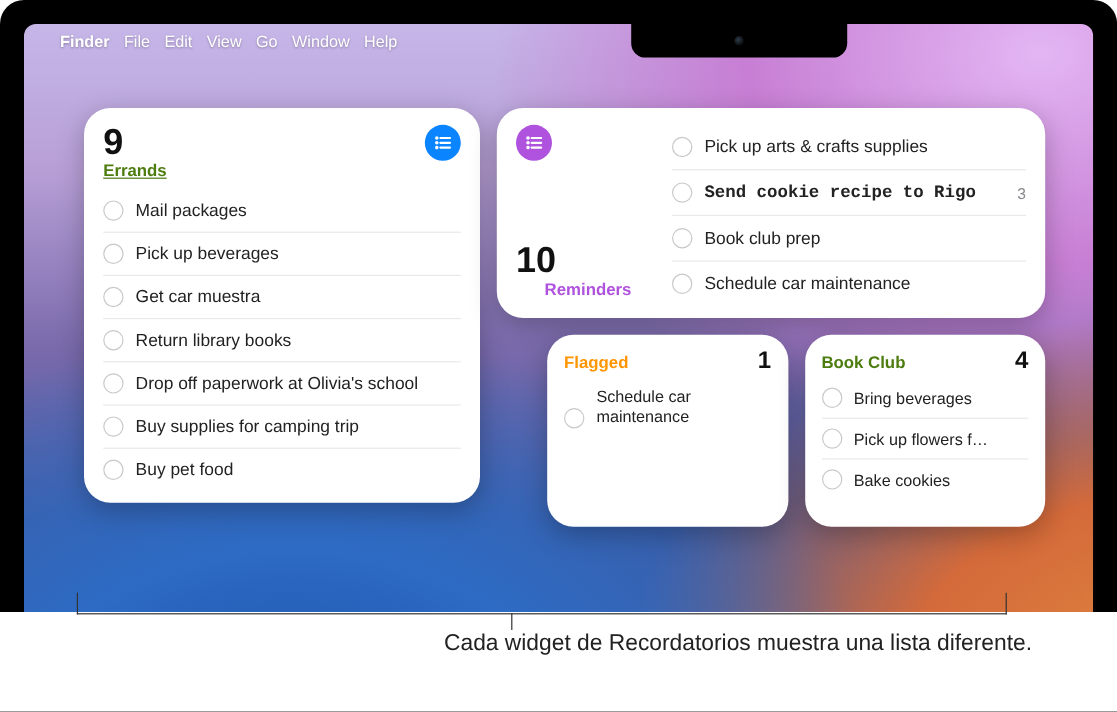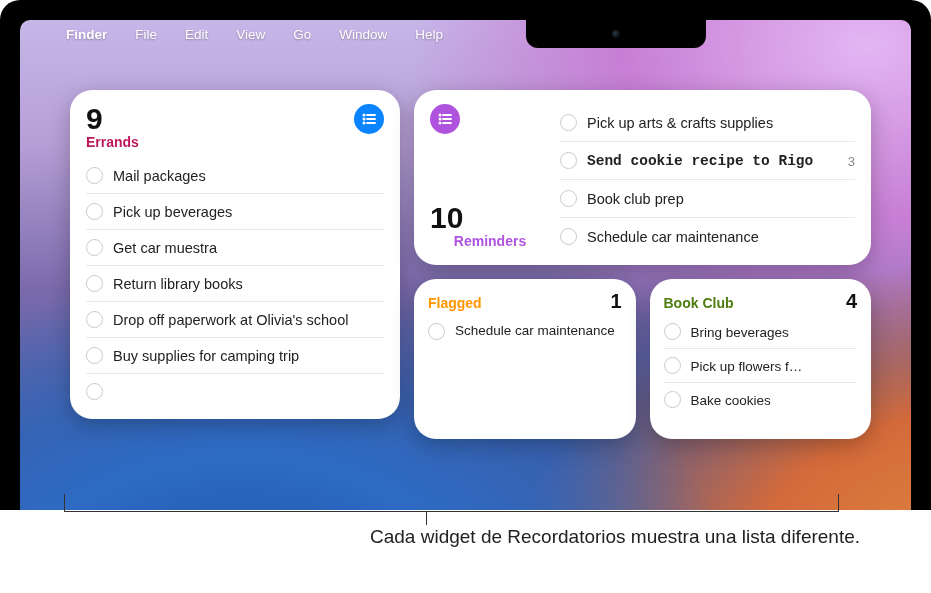--- a/index.html
+++ b/index.html
@@ -49,21 +49,21 @@
   .camera {
     width: 8px; height: 8px; border-radius: 50%;
     background: radial-gradient(circle at 40% 40%, #2a3a4a 0%, #0a0a0a 70%);
   }
   .menubar {
     position: absolute;
     top: 0; left: 0; right: 0;
     height: 28px;
     display: flex;
     align-items: center;
-    gap: 28px;
+    gap: 12px;
     padding: 0 18px;
     color: #fff;
     font-size: 13.5px;
     font-weight: 500;
     text-shadow: 0 1px 2px rgba(0,0,0,.3);
     z-index: 10;
   }
   .menubar .apple { font-size: 16px; line-height: 1; }
   .menubar .appname { font-weight: 700; }
   .widgets {
@@ -83,39 +83,40 @@
     box-shadow: 0 6px 22px rgba(0,0,0,.25);
     padding: 14px 16px 10px 16px;
     color: #1a1a1a;
   }
   .w-errands { grid-row: 1 / span 2; }
   .w-reminders { }
   .small-row {
     display: grid;
     grid-template-columns: 1fr 1fr;
     gap: 14px;
+    margin-left: 42px;
   }
   
   .errands-head {
     display: flex;
     justify-content: space-between;
     align-items: flex-start;
     margin-bottom: 8px;
   }
   .count {
     font-size: 30px;
     font-weight: 700;
     line-height: 1;
     color: #111;
   }
   .list-name {
     font-size: 14px;
     font-weight: 600;
   }
-  .blue { color: #be185d; }
+  .blue { color: #4d7c0f; text-decoration: underline; }
   .purple { color: #af52de; text-align: center; }
   .orange { color: #ff9500; }
   .icon-disc {
     width: 30px; height: 30px; border-radius: 50%;
     display: flex; align-items: center; justify-content: center;
     flex-shrink: 0;
   }
   .disc-blue { background: #0b84ff; }
   .disc-purple { background: #af52de; }
   .icon-list-svg { width: 16px; height: 16px; }
@@ -254,20 +255,21 @@
           <li class="item">
               <span class="radio"></span>
               <span class="item-text">Drop off paperwork at Olivia's school</span>
             </li>
           <li class="item">
               <span class="radio"></span>
               <span class="item-text">Buy supplies for camping trip</span>
             </li>
           <li class="item">
               <span class="radio"></span>
+              <span class="item-text">Buy pet food</span>
             </li>
         </ul>
       </div>
 
       <div style="display:flex;flex-direction:column;gap:14px;">
 
         <div class="widget w-reminders">
           <div class="w-reminders-body">
             <div class="rem-left">
               <div class="icon-disc disc-purple">

